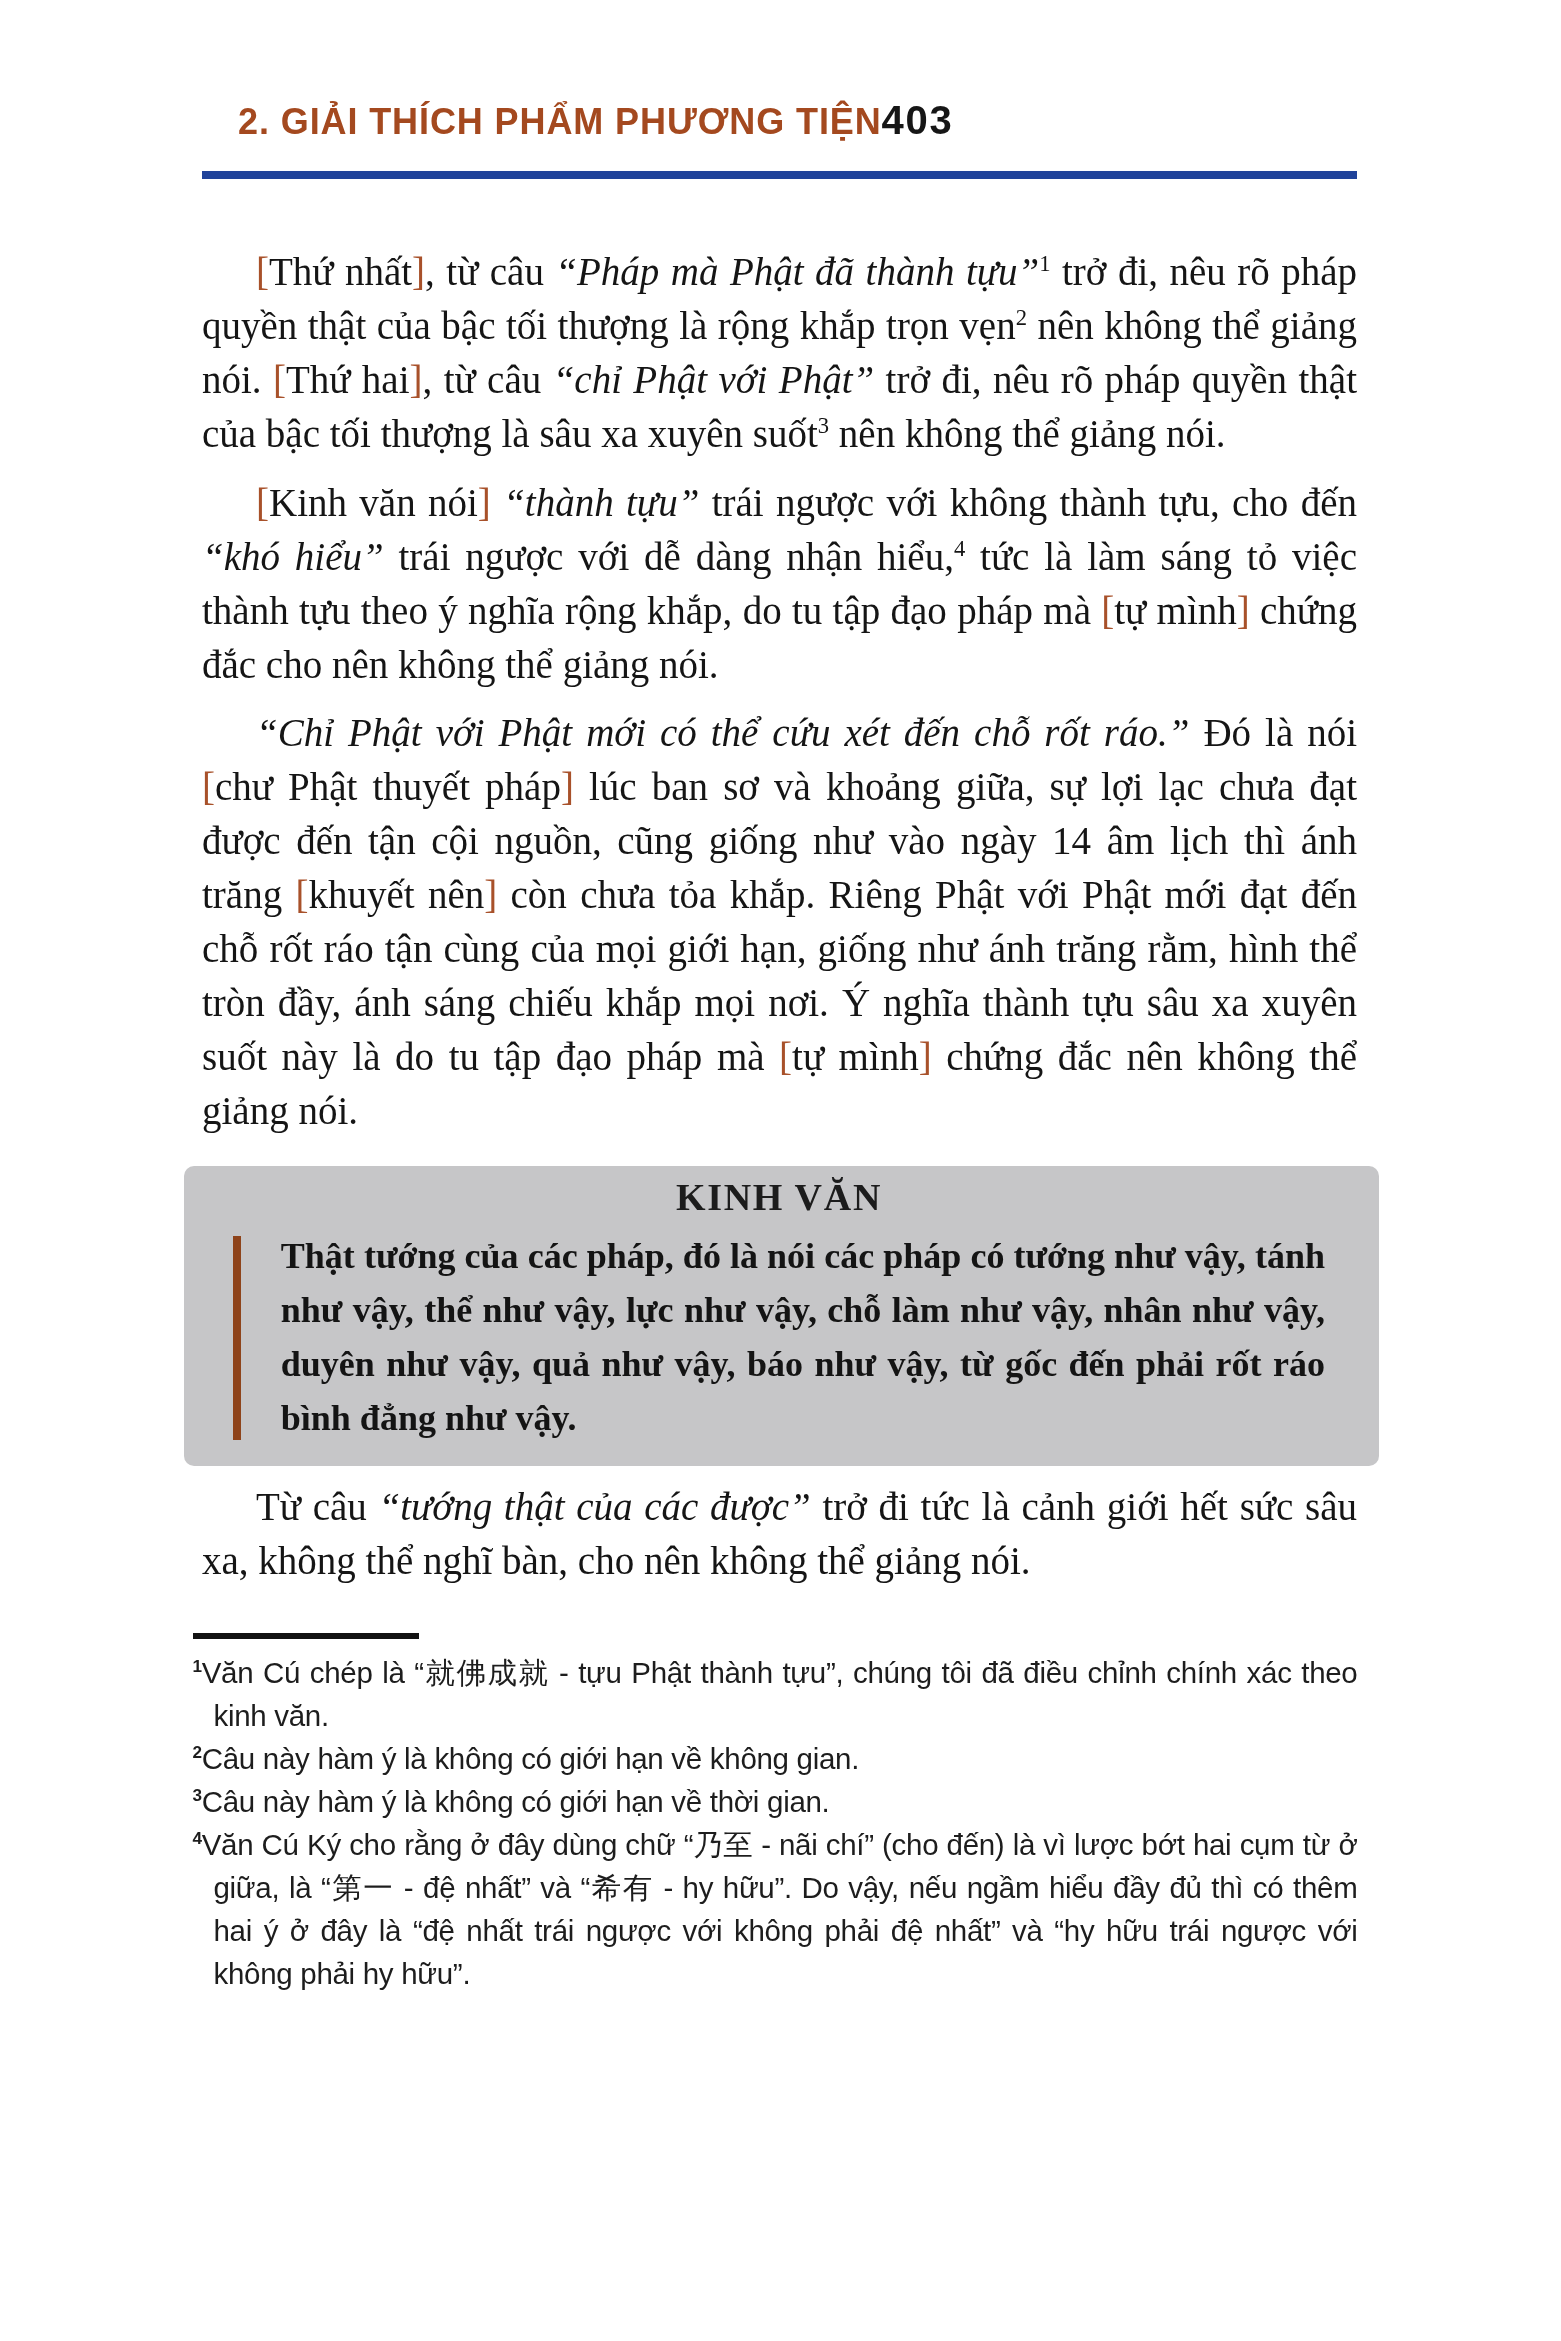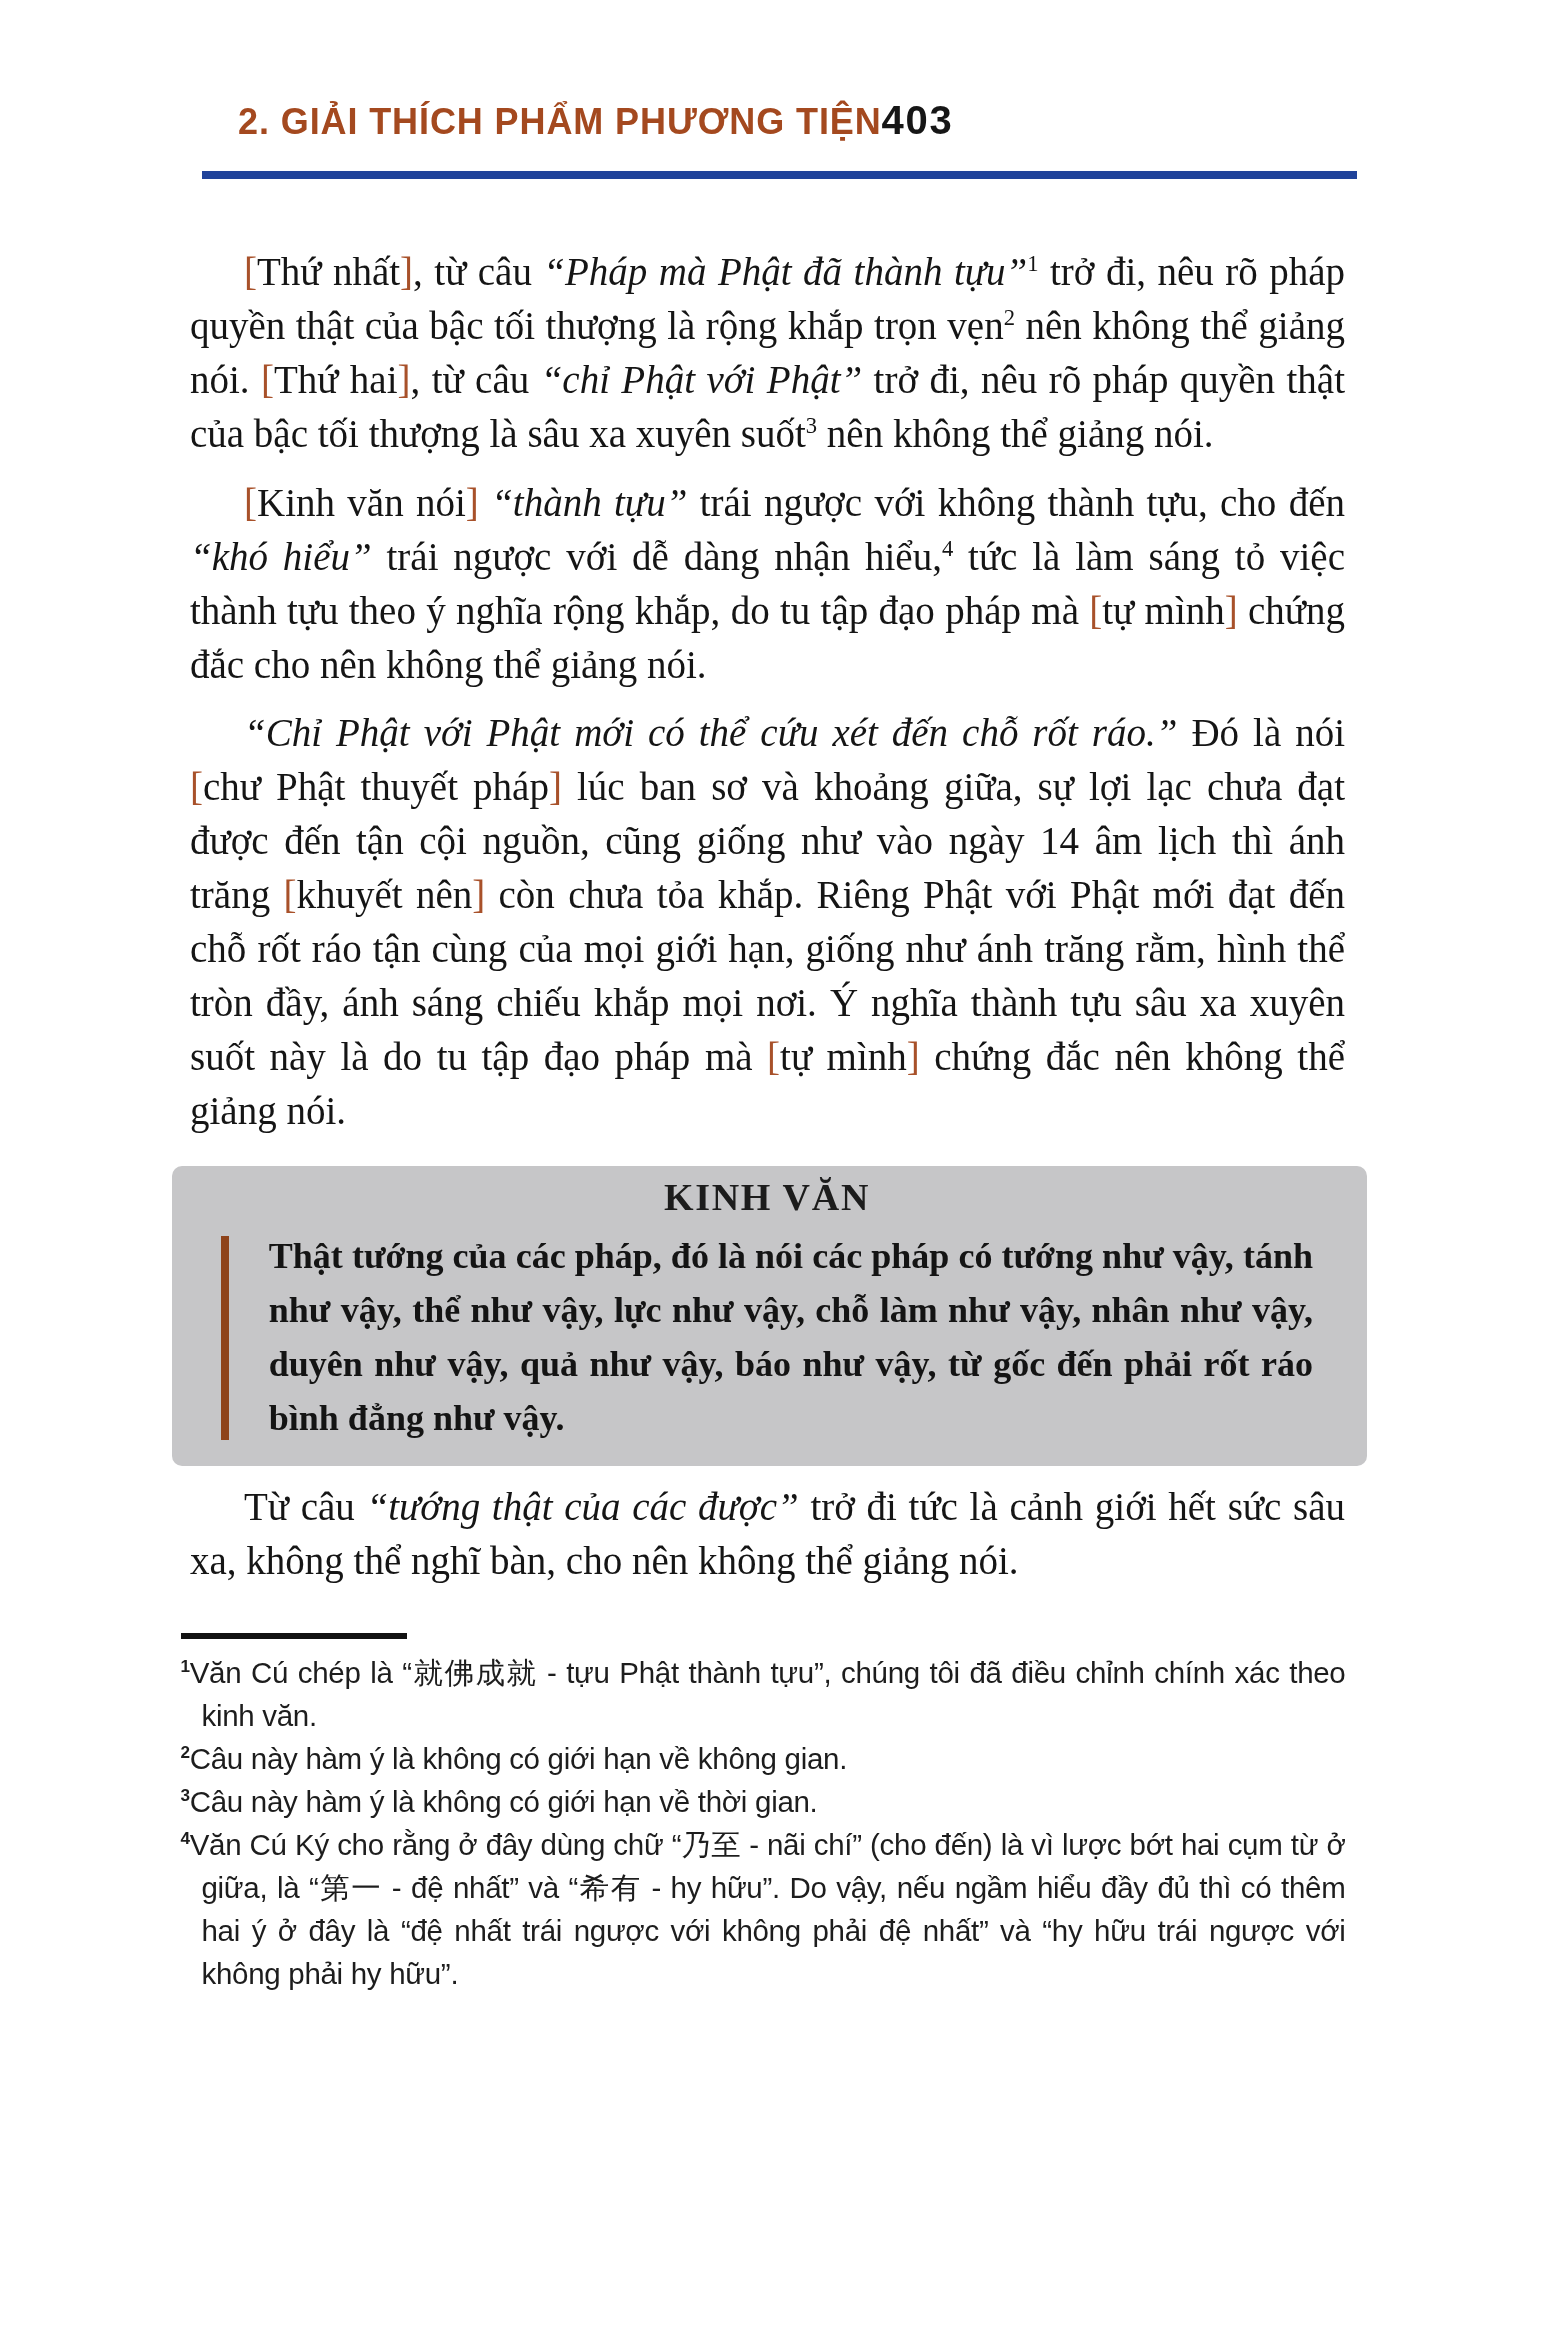--- a/index.html
+++ b/index.html
@@ -33,21 +33,21 @@
     font-family:"Liberation Sans", sans-serif;font-weight:700;
     font-size:40px;color:#161616;line-height:1;letter-spacing:1.7px;
   }
   .header-rule{
     position:absolute;left:202px;top:171px;width:1155px;height:7.8px;
     background:var(--rule-blue);
   }
 
   
   .page-body{
-    position:absolute;left:190px;top:245px;width:1155px;
+    position:absolute;left:202px;top:245px;width:1155px;
     font-size:39px;line-height:54px;text-align:justify;
   }
   .body-para{margin:0 0 14.7px 0;text-indent:54px;}
   .seg-i{font-style:italic;}
   .seg-b{color:var(--bracket-brown);}
   .seg-sup{vertical-align:super;font-size:58%;line-height:0;}
   .seg-sup-bold{vertical-align:super;font-size:58%;line-height:0;font-weight:700;}
   .seg-cjk{}
 
   

